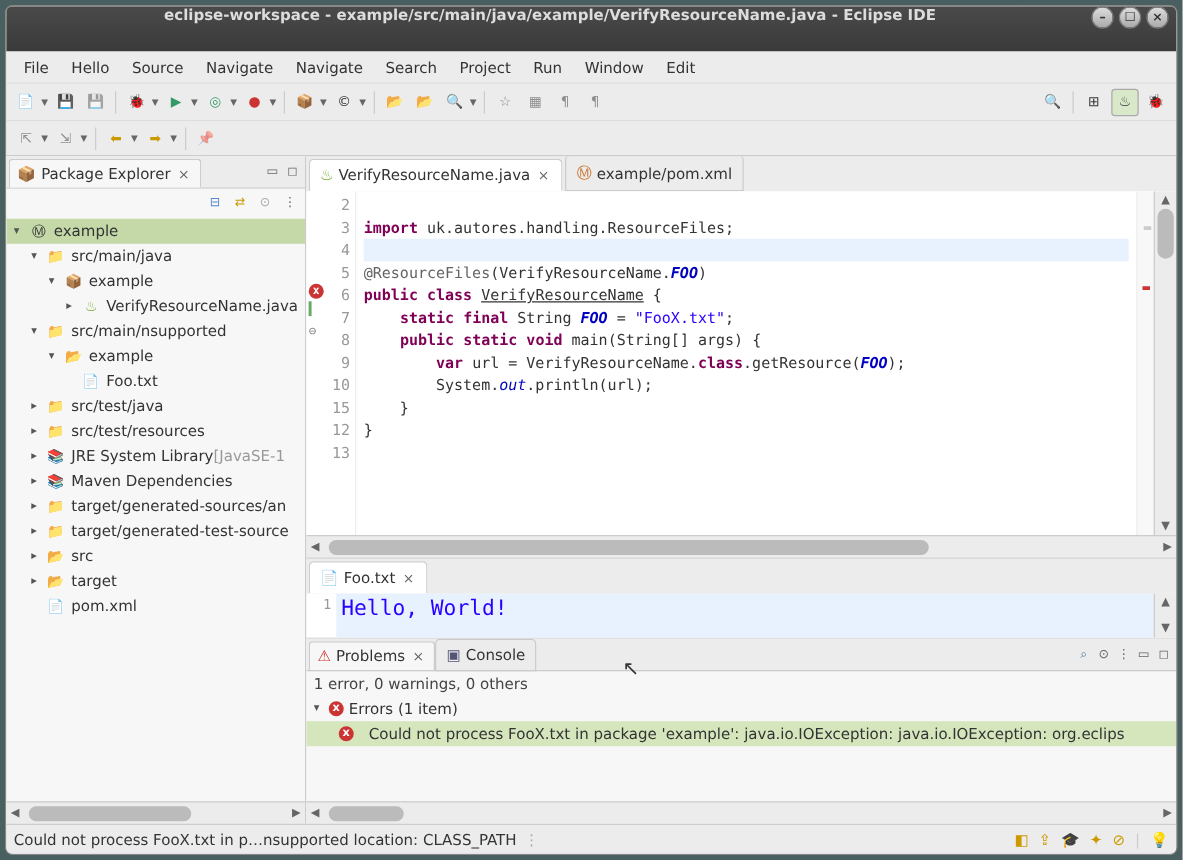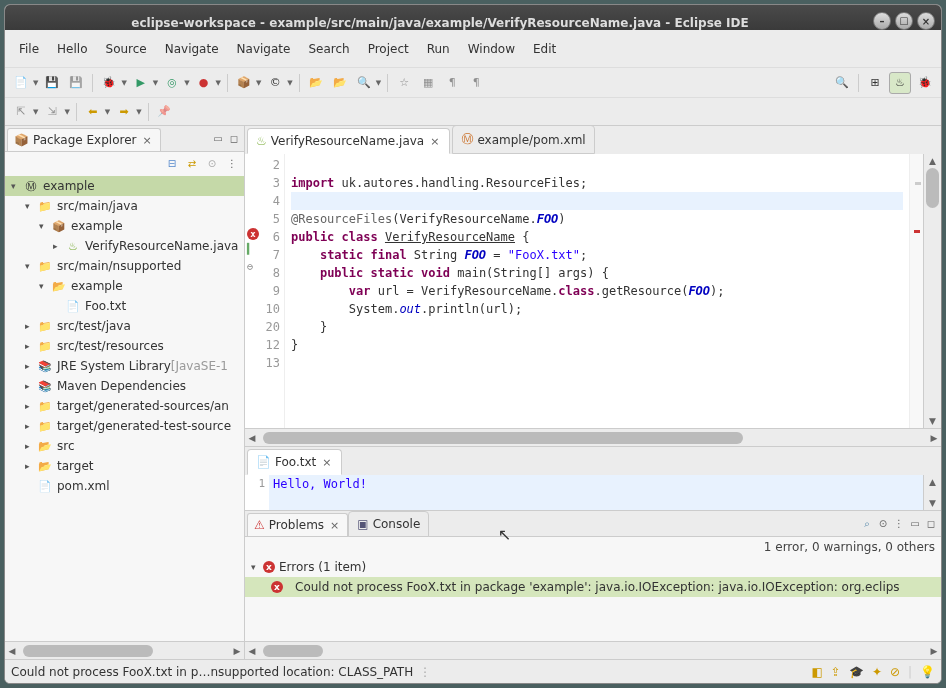--- a/index.html
+++ b/index.html
@@ -1,21 +1,21 @@
 <!DOCTYPE html>
 <html><head>
 <meta charset="utf-8">
 <style>
 * { box-sizing: border-box; margin: 0; padding: 0; }
 body { font-family: "DejaVu Sans", "Liberation Sans", sans-serif; font-size: 12px; background: #4a6060; width: 946px; height: 688px; overflow: hidden; color: #333; }
 .window { position: absolute; top: 4px; left: 4px; right: 4px; bottom: 4px; background: #f2f1f0; border: 1px solid #888; border-radius: 6px; display: flex; flex-direction: column; overflow: hidden; }
-.titlebar { height: 25px; background: linear-gradient(#4a4a4a, #3a3a3a); color: #ddd; display: flex; align-items: flex-end; padding: 0 6px; font-size: 12px; font-weight: bold; position: relative; }
+.titlebar { height: 36px; background: linear-gradient(#4a4a4a, #3a3a3a); color: #ddd; display: flex; align-items: flex-start; padding: 0 6px; font-size: 12px; font-weight: bold; position: relative; }
 .titlebar .title { flex: 1; text-align: center; }
 .winbtn { width: 18px; height: 18px; border-radius: 50%; background: linear-gradient(#ddd, #aaa); border: 1px solid #777; margin-left: 4px; display: flex; align-items: center; justify-content: center; font-size: 10px; color: #333; cursor: pointer; }
-.menubar { height: 38px; background: #ececec; display: flex; align-items: center; padding: 0 6px; gap: 2px; border-bottom: 1px solid #ddd; }
+.menubar { height: 26px; background: #ececec; display: flex; align-items: center; padding: 0 6px; gap: 2px; border-bottom: 1px solid #ddd; }
 .menubar span { padding: 4px 8px; cursor: pointer; }
 .toolbar { height: 30px; background: #ececec; display: flex; align-items: center; padding: 0 6px; gap: 4px; border-bottom: 1px solid #ddd; }
 .toolbar2 { height: 28px; background: #ececec; display: flex; align-items: center; padding: 0 6px; gap: 4px; border-bottom: 1px solid #ccc; }
 .tbtn { width: 20px; height: 20px; display: flex; align-items: center; justify-content: center; cursor: pointer; border: 1px solid transparent; border-radius: 2px; font-size: 11px; }
 .tbsep { width: 1px; height: 18px; background: #ccc; margin: 0 2px; }
 .dropdown-arrow { font-size: 7px; color: #666; margin-left: -2px; }
 .workspace { flex: 1; display: flex; overflow: hidden; }
 .sidebar { width: 240px; border-right: 1px solid #ccc; display: flex; flex-direction: column; background: #f7f7f7; }
 .view-tabbar { height: 26px; display: flex; align-items: center; padding: 0 2px; background: #ececec; border-bottom: 1px solid #ccc; font-size: 12px; }
 .view-tab { padding: 4px 6px; display: flex; align-items: center; gap: 4px; background: #f7f7f7; border: 1px solid #ccc; border-bottom: none; border-radius: 3px 3px 0 0; position: relative; top: 1px; }
@@ -54,23 +54,23 @@
 .overview-ruler { width: 14px; background: #f8f8f8; border-left: 1px solid #eee; position: relative; }
 .ruler-mark { position: absolute; width: 6px; height: 3px; left: 4px; }
 .vscroll { width: 18px; background: #ececec; border-left: 1px solid #ccc; position: relative; }
 .vscroll .thumb { position: absolute; left: 2px; right: 2px; top: 14px; height: 40px; background: #bbb; border-radius: 7px; }
 .vscroll .arrow { position: absolute; width: 100%; height: 14px; display:flex; align-items:center; justify-content:center; font-size:9px; color:#666;}
 .hscroll { height: 18px; background: #ececec; border-top: 1px solid #ccc; display: flex; align-items: center; }
 .hscroll .thumb { height: 12px; background: #bbb; border-radius: 6px; }
 .secondary-editor { height: 64px; display: flex; flex-direction: column; border-bottom: 1px solid #ccc; }
 .secondary-body { flex: 1; display: flex; background: #fff; }
 .secondary-body .gutter2 { width: 24px; font-family: monospace; font-size: 11px; color: #999; text-align: right; padding: 2px 4px; }
-.secondary-body .text { flex: 1; font-family: monospace; font-size: 12px; padding: 2px 4px; color: #2a00ff; }
+.secondary-body .text { flex: 1; font-family: monospace; font-size: 17px; padding: 2px 4px; color: #2a00ff; }
 .problems-sect { height: 148px; display: flex; flex-direction: column; background: #f7f7f7; }
-.problems-header { padding: 3px 6px; font-size: 12px; color: #444; text-align: right; }
+.problems-header { padding: 3px 6px; font-size: 12px; color: #444; }
 .problems-cols { padding: 3px 6px; font-size: 12px; color: #666; border-bottom: 1px solid #ddd; }
 .problems-tree { flex: 1; overflow: auto; font-size: 12px; }
 .prob-row { display: flex; align-items: center; height: 20px; padding-left: 6px; }
 .prob-row.group { }
 .prob-row.error-item { background: #d5e6bc; }
 .error-circle { width: 12px; height: 12px; border-radius: 50%; background: #cc3333; color: #fff; font-size: 9px; font-weight: bold; display: flex; align-items: center; justify-content: center; }
 .statusbar { height: 24px; background: #ececec; border-top: 1px solid #ccc; display: flex; align-items: center; padding: 0 6px; font-size: 12px; color: #333; }
 .statusbar .spacer { flex: 1; }
 .status-icons { display: flex; gap: 8px; font-size: 12px; color: #888; }
 .perspective-btn { width: 22px; height: 22px; border: 1px solid #aaa; background: #d8e8c8; border-radius: 3px; display:flex; align-items:center; justify-content:center; font-size:11px; }
@@ -288,21 +288,21 @@
             </div>
             <div>2</div>
             <div>3</div>
             <div>4</div>
             <div>5</div>
             <div>6</div>
             <div>7</div>
             <div>8</div>
             <div>9</div>
             <div>10</div>
-            <div>20</div>
+            <div>15</div>
             <div>12</div>
             <div>13</div>
           </div>
           <div class="code"><div>&nbsp;</div><div><span class="kw">import</span> uk.autores.handling.ResourceFiles;</div><div class="curline">&nbsp;</div><div><span class="ann">@ResourceFiles</span>(VerifyResourceName.<span class="const">FOO</span>)</div><div><span class="kw">public</span> <span class="kw">class</span> <span style="text-decoration:underline">VerifyResourceName</span> {</div><div>    <span class="kw">static</span> <span class="kw">final</span> String <span class="const">FOO</span> = <span class="str">"FooX.txt"</span>;</div><div>    <span class="kw">public</span> <span class="kw">static</span> <span class="kw">void</span> main(String[] args) {</div><div>        <span class="kw">var</span> url = VerifyResourceName.<span class="kw">class</span>.getResource(<span class="const">FOO</span>);</div><div>        System.<span class="field">out</span>.println(url);</div><div>    }</div><div>}</div><div>&nbsp;</div></div>
           <div class="overview-ruler">
             <div class="ruler-mark" style="top:76px;background:#c33"></div>
             <div class="ruler-mark" style="top:28px;background:#ccc;right:2px;left:auto"></div>
           </div>
           <div class="vscroll">
             <div class="arrow" style="top:0">▲</div>

